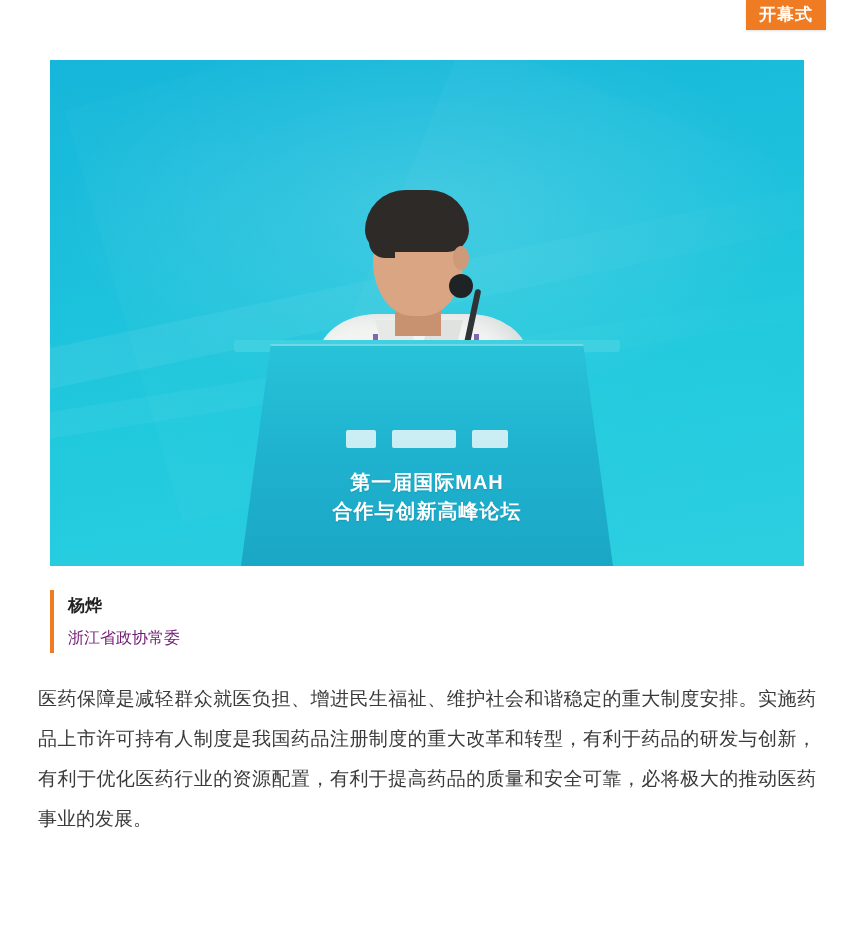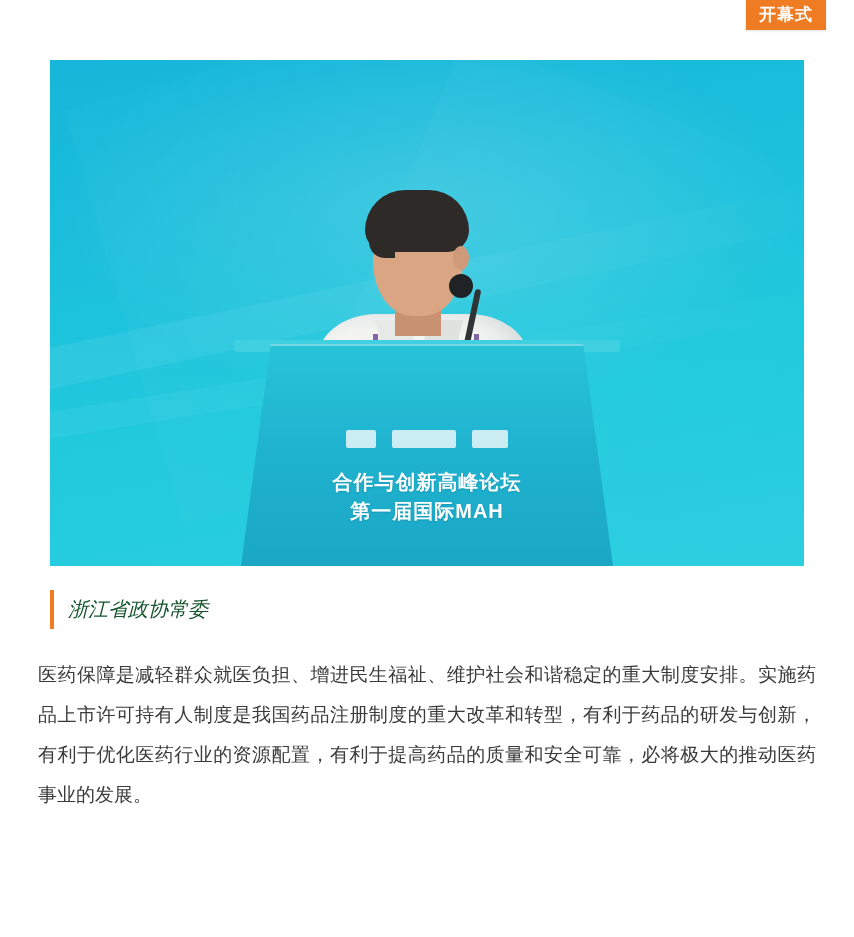--- a/index.html
+++ b/index.html
@@ -248,24 +248,23 @@
     padding-left: 14px;
     border-left: 4px solid #ef7b22;
   }
   .speaker-name {
     font-size: 17px;
     font-weight: bold;
     color: #222222;
     line-height: 1.9;
   }
   .speaker-title {
-    font-size: 20px;
-    color: #14532d;
+    font-size: 16px;
+    color: #701a75;
     line-height: 1.95;
-    font-style: italic;
   }
 
   
   .body-text {
     margin: 26px 38px 0 38px;
     font-size: 19px;
     line-height: 2.1;
     color: #3a3a3a;
     text-align: justify;
     text-justify: inter-ideograph;
@@ -300,24 +299,25 @@
     </div>
 
     <div class="podium-top"></div>
     <div class="podium">
       <div class="podium-logos">
         <div class="plogo l1"></div>
         <div class="plogo l2"></div>
         <div class="plogo l3"></div>
       </div>
       <div class="podium-title">
+        <div>第一届国际MAH</div>
         <div>合作与创新高峰论坛</div>
-        <div>第一届国际MAH</div>
       </div>
     </div>
   </div>
 </div>
 
 <div class="speaker">
+  <div class="speaker-name">杨烨</div>
   <div class="speaker-title">浙江省政协常委</div>
 </div>
 
 <div class="body-text">医药保障是减轻群众就医负担、增进民生福祉、维护社会和谐稳定的重大制度安排。实施药品上市许可持有人制度是我国药品注册制度的重大改革和转型，有利于药品的研发与创新，有利于优化医药行业的资源配置，有利于提高药品的质量和安全可靠，必将极大的推动医药事业的发展。</div>
 
 </body></html>

